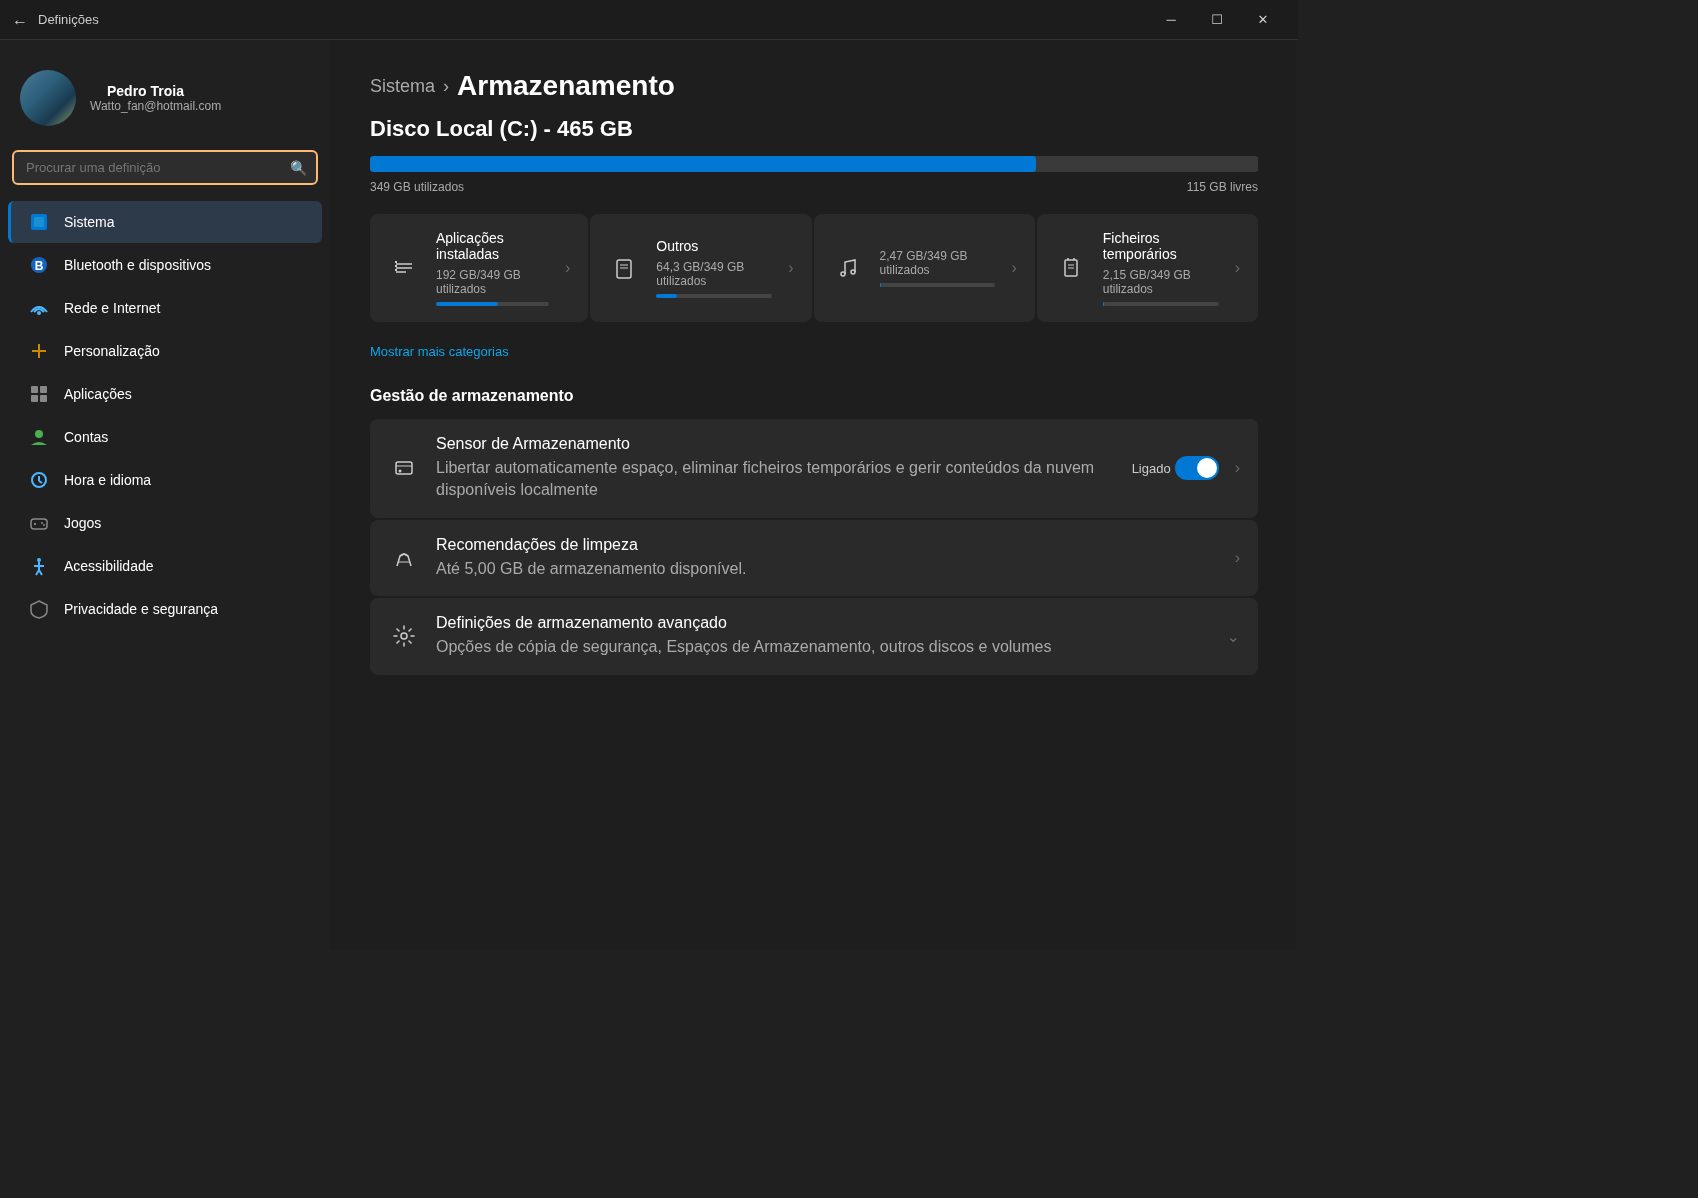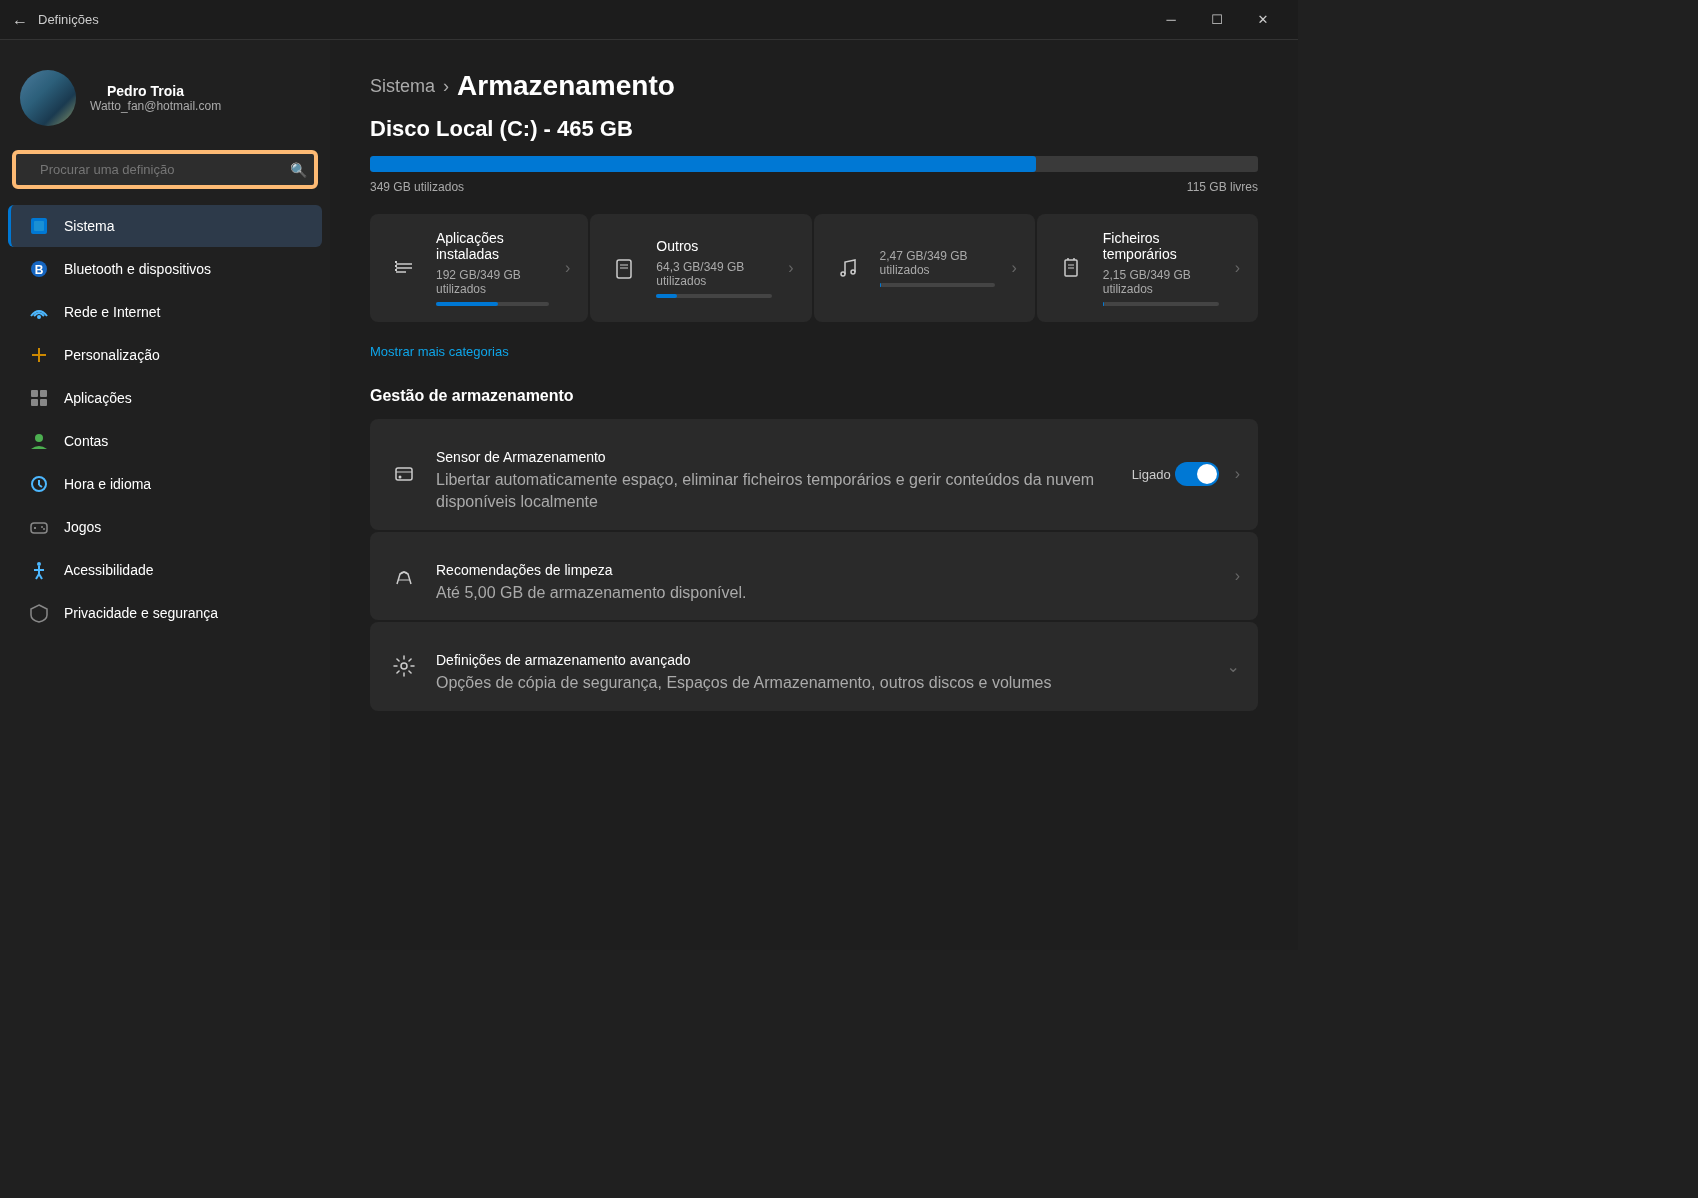--- a/index.html
+++ b/index.html
@@ -80,24 +80,24 @@
     .user-name { font-size: 14px; font-weight: 600; padding-left: 17px; }
     .user-email { font-size: 12px; color: #aaa; }
 
     .search-box {
       margin: 0 12px 16px 12px;
       position: relative;
     }
     .search-input {
       width: 100%;
       background: #2d2d2d;
-      border: 4px solid #fdba74;
+      border: 2px solid #fdba74;
       border-radius: 6px;
       color: #ccc;
-      padding: 8px 36px 8px 24px;
+      padding: 8px 36px 8px 12px;
       font-size: 13px;
       outline: none;
     }
     .search-icon-wrap {
       position: absolute;
       right: 10px;
       top: 50%;
       transform: translateY(-50%);
       color: #888;
       font-size: 14px;
@@ -273,21 +273,21 @@
       height: 32px;
       display: flex;
       align-items: center;
       justify-content: center;
       color: #ccc;
       font-size: 20px;
       flex-shrink: 0;
     }
 
     .mgmt-info { flex: 1; }
-    .mgmt-name { font-size: 14px; font-weight: 500; margin-bottom: 4px; margin-top: 14px; }
+    .mgmt-name { font-size: 16px; font-weight: 500; margin-bottom: 4px; }
     .mgmt-desc { font-size: 16px; color: #aaa; line-height: 1.4; }
 
     .toggle-wrap {
       display: flex;
       align-items: center;
       gap: 4px;
       flex-shrink: 0;
     }
     .toggle-label { font-size: 13px; color: #ccc; }
     .toggle {

